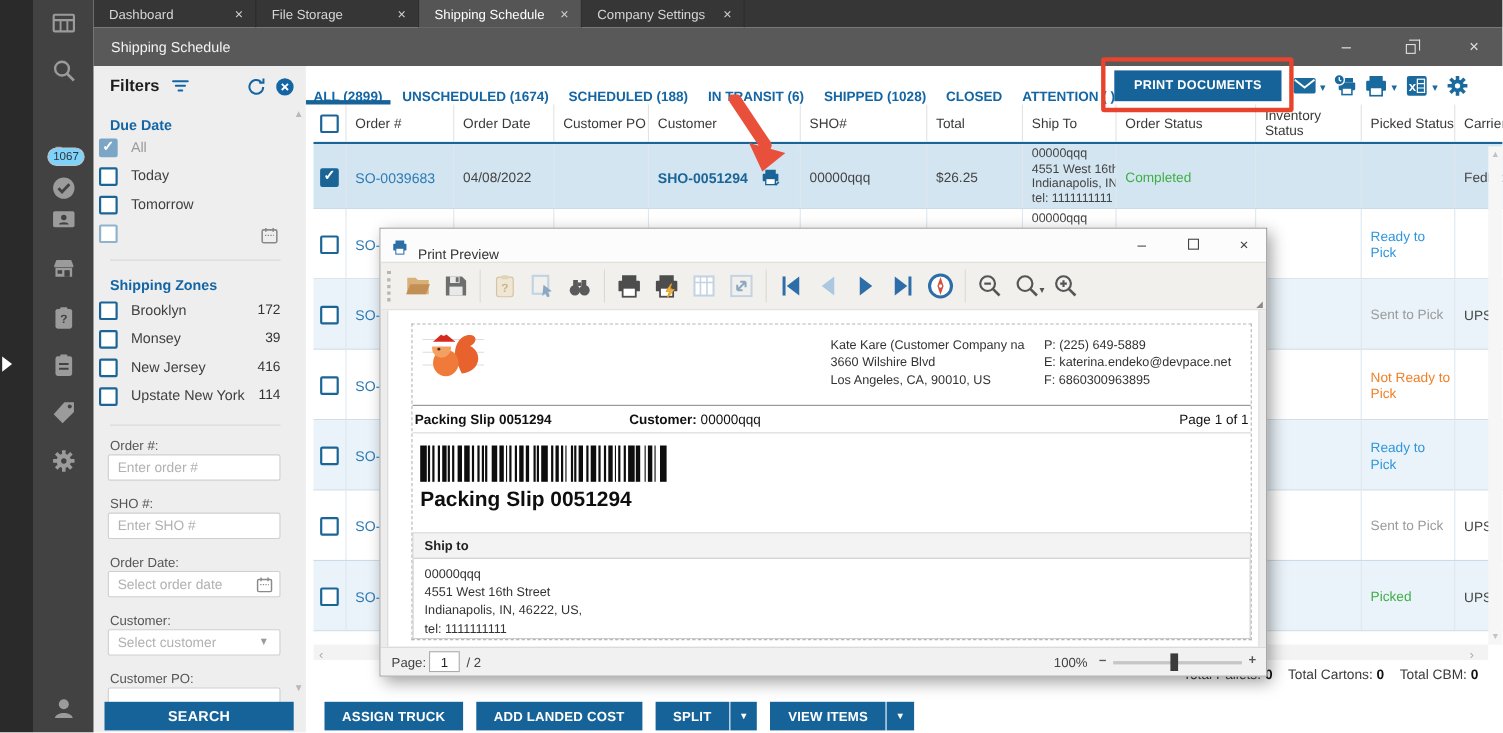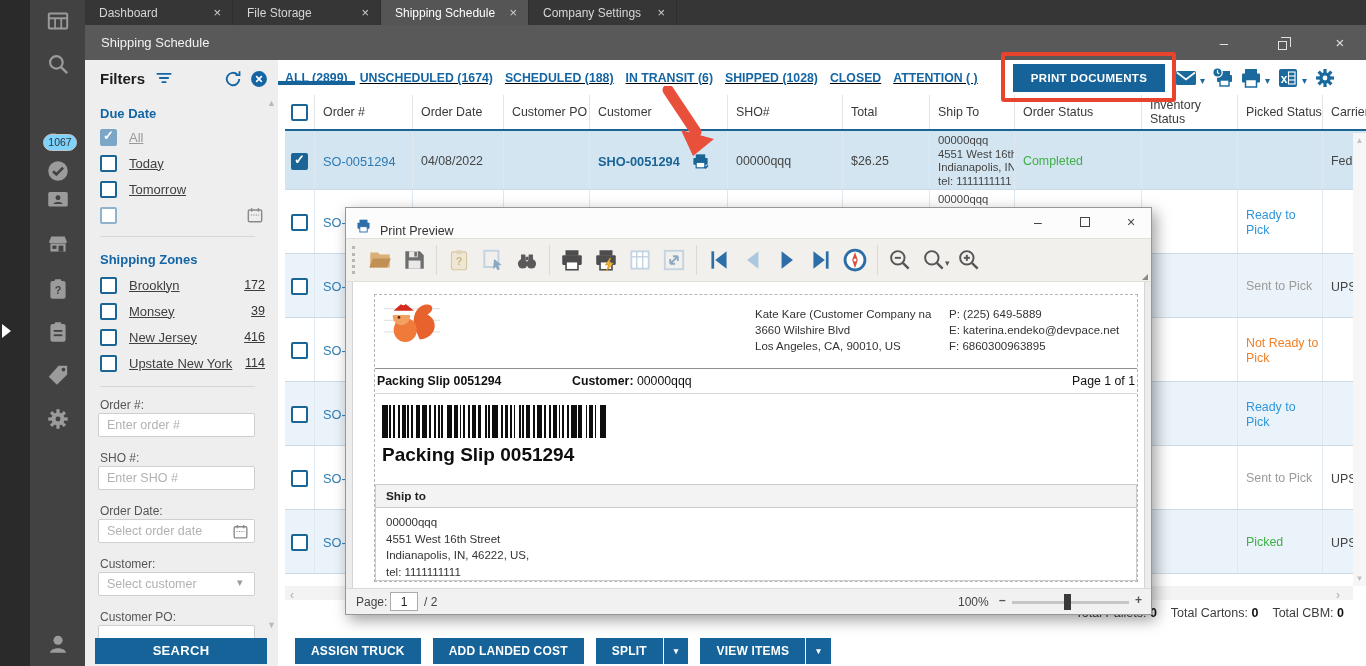--- a/index.html
+++ b/index.html
@@ -38,44 +38,44 @@
 
   
   #filters { left:85px; top:60px; width:193px; height:606px; background:#eeeeee; z-index:10; }
   #filters .hdr { position:absolute; left:15px; top:8px; font-size:15px; font-weight:bold; color:#1d1d1d;
     display:flex; align-items:center; gap:9px; }
   .f-ic { width:20px; height:20px; }
   .f-ic svg { width:20px; height:20px; }
   #f-refresh { position:absolute; left:138px; top:9px; }
   #f-clear { position:absolute; left:164px; top:9px; }
   .sec-h { position:absolute; left:15px; font-size:13px; font-weight:bold; color:#1365a4; }
-  .opt { position:absolute; left:15px; height:22px; display:flex; align-items:center; gap:12px;
-    font-size:13px; color:#3f3f3f; width:165px;text-decoration:underline; }
+  .opt { position:absolute; left:5px; height:22px; display:flex; align-items:flex-start; gap:12px;
+    font-size:13px; color:#3f3f3f; width:165px; }
   .opt .cnt { margin-left:auto; font-size:12.5px; color:#333; }
   .opt.dim { color:#9a9a9a; }
   .cbx { width:17px; height:17px; border:2px solid #1a6496; background:#fff; border-radius:2px;
     position:relative; flex:0 0 auto; }
   .cbx.checked { background:#1a6496; }
   .cbx.checked::after { content:"✓"; position:absolute; top:-3px; left:1px; color:#fff; font-size:13px; font-weight:bold; }
   .cbx.muted { background:#7ba6c6; border-color:#7ba6c6; }
   .cbx.light { border-color:#8fb3cc; }
   .f-div { position:absolute; left:15px; width:155px; border-top:1px solid #d7d7d7; }
   .f-lab { position:absolute; left:15px; font-size:12px; color:#555; }
   .f-inp { position:absolute; left:13px; width:157px; height:24px; background:#fff;
     border:1px solid #cfcfcf; border-radius:2px; font-size:12.5px; color:#444; padding:0 8px;
     font-family:"Liberation Sans",sans-serif; }
   .f-inp::placeholder { color:#b2b2b2; }
   .cal-ic, .dd-ic { position:absolute; }
   #f-search { position:absolute; left:10px; top:578px; width:172px; height:26px; background:#16639a;
     color:#fff; font-size:13px; font-weight:bold; text-align:center; line-height:26px; letter-spacing:.3px; }
   .f-scroll { position:absolute; right:3px; width:8px; color:#b9b9b9; font-size:9px; text-align:center; }
 
   
-  #statusTabs { left:285px; top:60px; height:35px; width:720px; display:flex; gap:12px;
-    align-items:center; z-index:5;text-decoration:underline; }
+  #statusTabs { left:285px; top:60px; height:35px; width:720px; display:flex; gap:18px;
+    align-items:flex-end; z-index:5; }
   .stab { display:flex; align-items:center; font-size:12.3px; font-weight:bold; color:#1365a4;
     position:relative; white-space:nowrap; }
   .stab.active::after { content:""; position:absolute; left:-7px; right:-7px; bottom:0; height:4px; background:#16639a; }
 
   
   #printDocs { left:1013px; top:64px; width:152px; height:28px; background:#16639a; color:#fff;
     font-size:11.5px; font-weight:bold; text-align:center; line-height:28px; letter-spacing:.3px; z-index:20; }
   #topIcons { left:1174px; top:64px; height:28px; display:flex; align-items:center; gap:4px; z-index:15; }
   .tb-ic svg { width:24px; height:24px; display:block; }
   .tb-caret { color:#1a6a9e; font-size:10px; margin:4px 2px 0 -2px; }
@@ -433,21 +433,21 @@
       <div class="th">Inventory Status</div>
       <div class="th">Picked Status</div>
       <div class="th">Carrier</div>
     </div>
   <div id="tbody">
       <div class="trow tgrid" style="height: 59px; background: rgb(211, 229, 241);">
         <div class="td ctr">
           <span class="cbx checked"></span>
         </div>
         <div class="td">
-          <span class="link">SO-0051294</span>
+          <span class="link">SO-0039683</span>
         </div>
         <div class="td">04/08/2022</div>
         <div class="td"></div>
         <div class="td">
           <span class="shol">
             <span>SHO-0051294</span>
             <span class="prn">
               <svg width="21" height="19" viewBox="0 0 24 24">
                 <path d="M6 3h12v5H6z" fill="#1a6496"></path>
                 <rect x="3" y="7.5" width="18" height="8.5" rx="1" fill="#1a6496"></rect>

